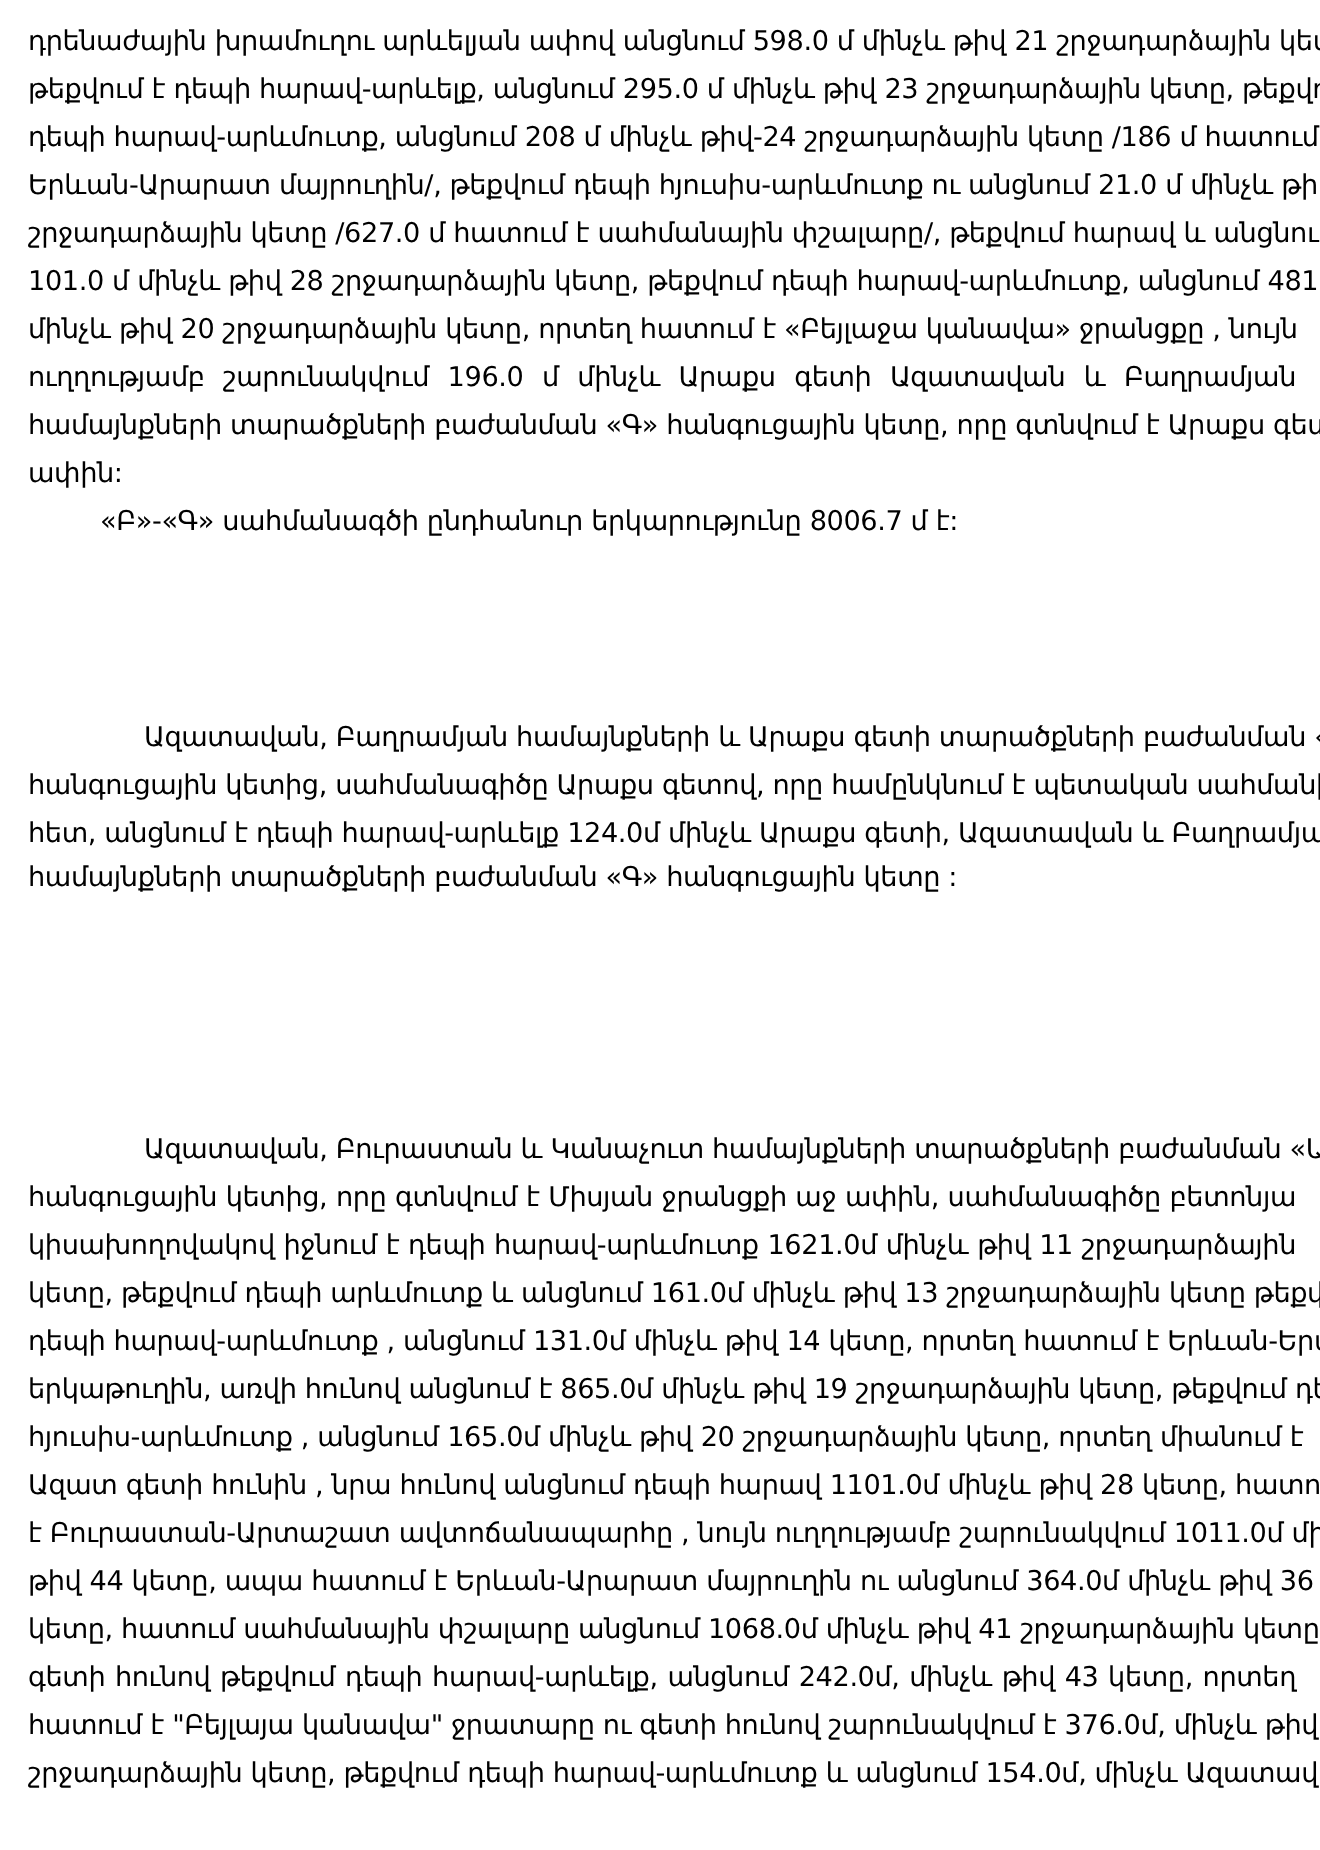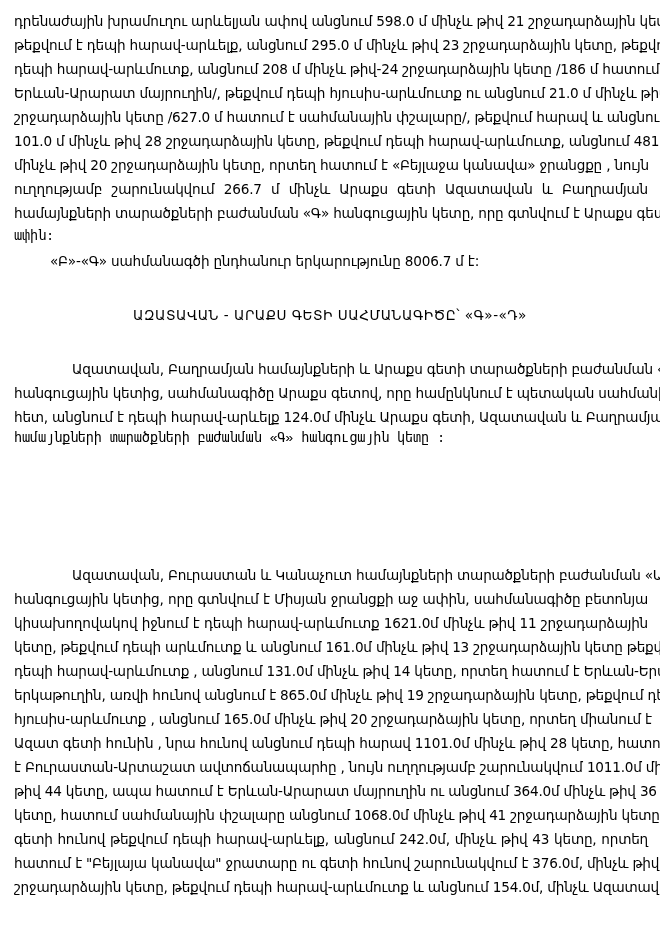--- a/index.html
+++ b/index.html
@@ -29,21 +29,20 @@
       font-size: 13.6px;
       line-height: 16px;
       white-space: nowrap;
       text-align: justify;
       text-align-last: justify;
       letter-spacing: -0.2px;
       font-weight: normal;
     }
     .line.last {
       text-align-last: left;
-      font-family: Liberation Mono, monospace;
     }
     .line.indent {
       left: 72px;
       width: 576px;
     }
     .line.short {
       text-align-last: left;
     }
     .heading {
       position: absolute;
@@ -62,28 +61,27 @@
 <div class="page">
 
   <div>
     <div class="line" style="top:13px">դրենաժային խրամուղու արևելյան ափով անցնում 598.0 մ մինչև թիվ 21 շրջադարձային կետը,</div>
     <div class="line" style="top:37px">թեքվում է դեպի հարավ-արևելք, անցնում 295.0 մ մինչև թիվ 23 շրջադարձային կետը, թեքվում</div>
     <div class="line" style="top:61px">դեպի հարավ-արևմուտք,  անցնում 208 մ մինչև թիվ-24 շրջադարձային կետը /186 մ հատում է</div>
     <div class="line" style="top:85px">Երևան-Արարատ մայրուղին/, թեքվում դեպի հյուսիս-արևմուտք ու անցնում 21.0 մ մինչև թիվ 27</div>
     <div class="line" style="top:109px">շրջադարձային կետը /627.0 մ հատում է սահմանային փշալարը/, թեքվում հարավ և անցնում</div>
     <div class="line" style="top:133px">101.0 մ մինչև թիվ 28 շրջադարձային կետը, թեքվում դեպի հարավ-արևմուտք, անցնում 481.0մ</div>
     <div class="line" style="top:157px">մինչև թիվ 20 շրջադարձային կետը, որտեղ հատում է «Բեյլաջա կանավա» ջրանցքը , նույն</div>
-    <div class="line" style="top:181px">ուղղությամբ  շարունակվում  266.7  մ  մինչև  Արաքս  գետի  Ազատավան  և  Բաղրամյան</div>
+    <div class="line" style="top:181px">ուղղությամբ  շարունակվում  196.0  մ  մինչև  Արաքս  գետի  Ազատավան  և  Բաղրամյան</div>
     <div class="line" style="top:205px">համայնքների տարածքների բաժանման «Գ» հանգուցային կետը, որը գտնվում է Արաքս գետի</div>
     <div class="line last" style="top:229px">ափին:</div>
   </div>
 
   <div class="line indent short" style="top:253px; left:50px;">«Բ»-«Գ» սահմանագծի ընդհանուր երկարությունը 8006.7 մ է:</div>
 
-  <div class="heading" style="top:307px">ԱԶԱՏԱՎԱՆ - ԱՐԱՔՍ  ԳԵՏԻ ՍԱՀՄԱՆԱԳԻԾԸ՝  «Գ»-«Դ»</div>
 
   <div>
     <div class="line indent" style="top:361px">Ազատավան, Բաղրամյան համայնքների և Արաքս գետի տարածքների բաժանման  «Դ»</div>
     <div class="line" style="top:385px">հանգուցային կետից,  սահմանագիծը Արաքս գետով, որը համընկնում է պետական սահմանի</div>
     <div class="line" style="top:409px">հետ,  անցնում է դեպի հարավ-արևելք 124.0մ մինչև Արաքս գետի, Ազատավան և Բաղրամյան</div>
     <div class="line last" style="top:431px">համայնքների տարածքների բաժանման  «Գ» հանգուցային կետը :</div>
   </div>
 
 
 

